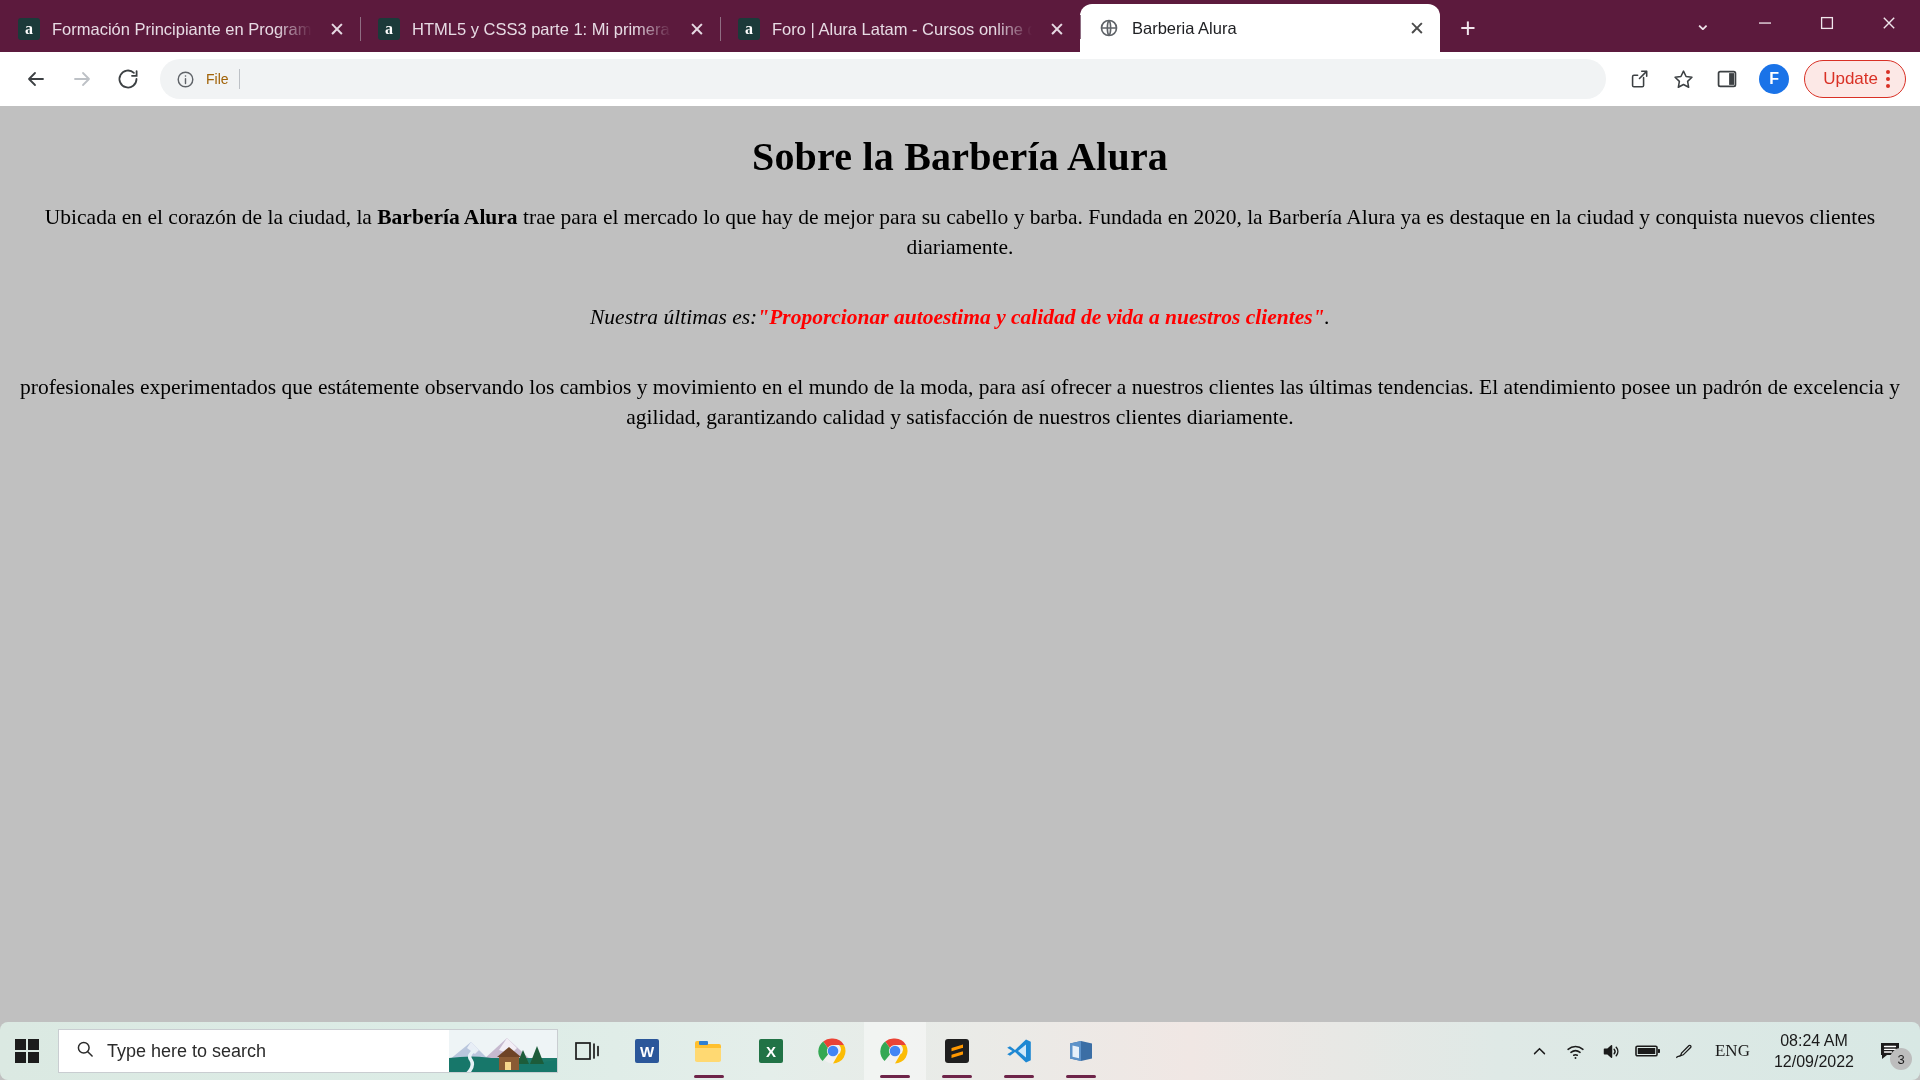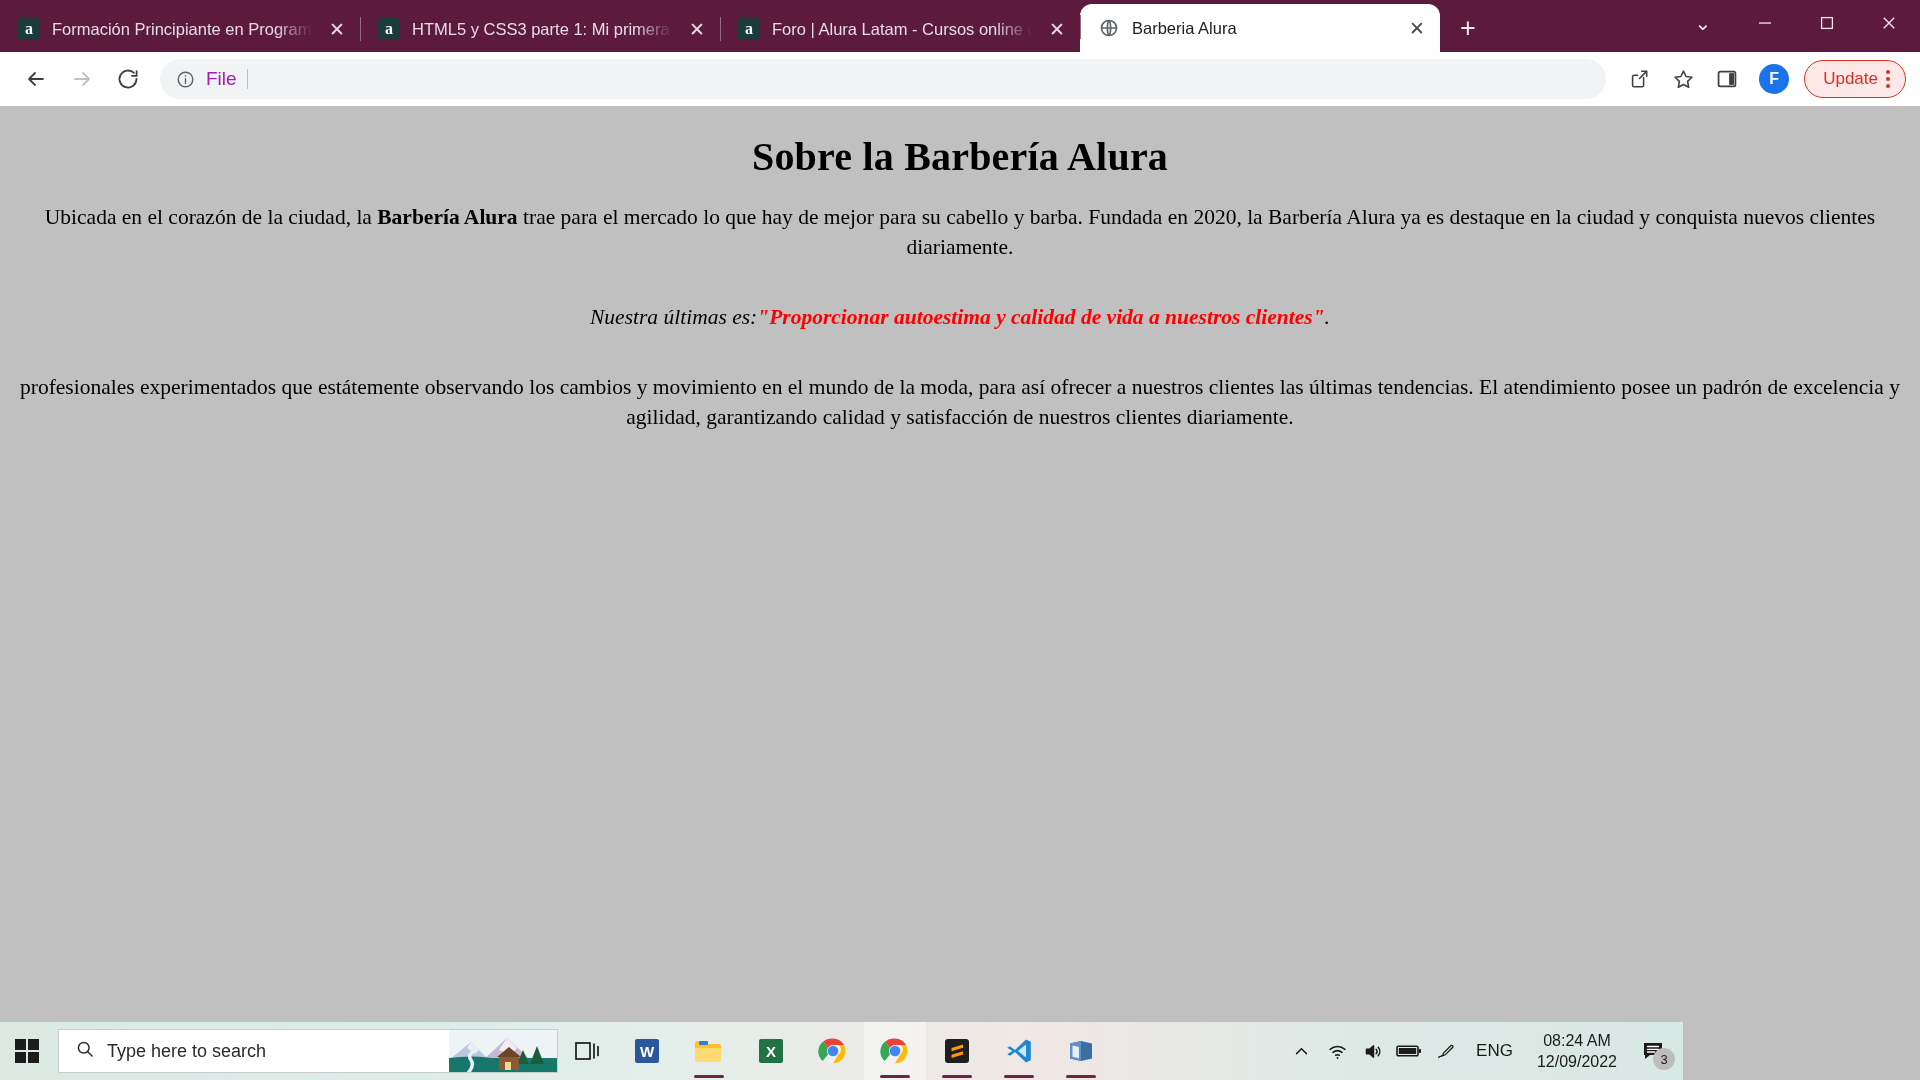--- a/index.html
+++ b/index.html
@@ -100,21 +100,21 @@
     background: #f1f3f4; border-radius: 22px;
     display: flex; align-items: center; padding: 0 14px;
     gap: 10px; min-width: 0;
   }
   .omnibox .infoicon {
     width: 22px; height: 22px; flex: 0 0 22px;
     display: flex; align-items: center; justify-content: center;
     color: #5f6368;
   }
   .omnibox .schemelabel {
-    font-size: 19px; color: #a21caf; white-space: nowrap;
+    font-size: 14px; color: #a16207; white-space: nowrap;
     font-family: "Liberation Sans", sans-serif;
   }
   .omnibox .vrule { width: 1px; height: 20px; background: #bdc1c6; }
   .omnibox .urltext {
     font-size: 17px; color: #202124; white-space: nowrap;
     overflow: hidden; text-overflow: clip; flex: 1 1 auto;
     font-family: "Liberation Sans", sans-serif;
   }
   .tbicon {
     width: 42px; height: 42px; border-radius: 50%; flex: 0 0 42px;
@@ -162,23 +162,23 @@
   .viewport p.mission { font-style: italic; margin: 40px 0; }
   .viewport b { font-weight: bold; }
   .mission .redquote {
     color: #ff0000; font-weight: bold; font-style: italic;
   }
   .mission .period { color: #000; font-weight: normal; font-style: italic; }
 
   
   #taskbar {
     position: absolute; left: 0; bottom: 0;
-    width: 1683px; height: 58px;
+    width: 1920px; height: 58px;
     background: linear-gradient(to right, #dbe9e2 0%, #dcece6 24%, #e4eeea 40%, #f0e7e4 62%, #dfe9e6 78%, #d8e8e4 100%);
-    display: flex; align-items: center;
+    display: flex; align-items: center; border-radius: 8px;
   }
   .startbtn {
     width: 54px; height: 58px; flex: 0 0 54px;
     display: flex; align-items: center; justify-content: center;
   }
   .winlogo {
     width: 24px; height: 24px;
     display: grid; grid-template-columns: 1fr 1fr; grid-template-rows: 1fr 1fr;
     gap: 2.5px;
   }
@@ -217,21 +217,21 @@
     margin-left: auto; display: flex; align-items: center;
     height: 58px; padding-right: 6px; gap: 2px;
   }
   .trayicon {
     width: 34px; height: 58px;
     display: flex; align-items: center; justify-content: center;
     color: #1b1b1b;
   }
   .traylang {
     font-size: 17px; color: #1b1b1b; padding: 0 12px;
-    font-family: Liberation Sans, sans-serif;
+    font-family: Liberation Serif, serif;
   }
   .clock {
     display: flex; flex-direction: column; align-items: center;
     justify-content: center; gap: 1px;
     font-size: 16px; color: #1b1b1b; padding: 0 10px;
     font-family: "Liberation Sans", sans-serif; line-height: 1.2;
   }
   .notif {
     width: 48px; height: 58px; position: relative;
     display: flex; align-items: center; justify-content: center;

